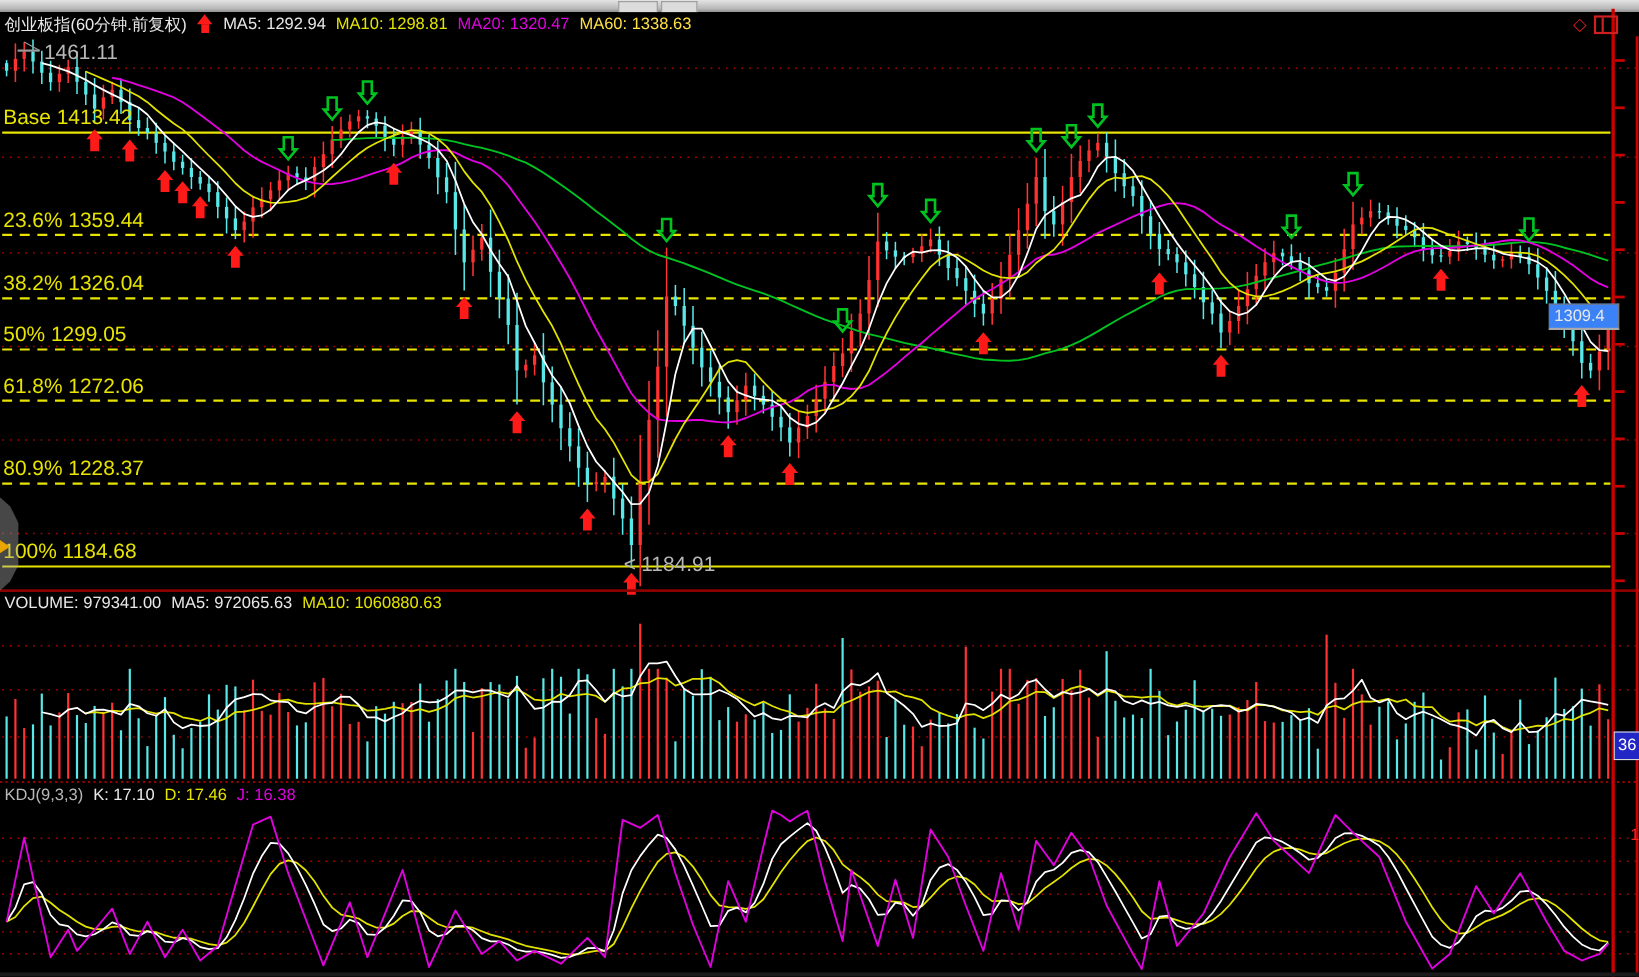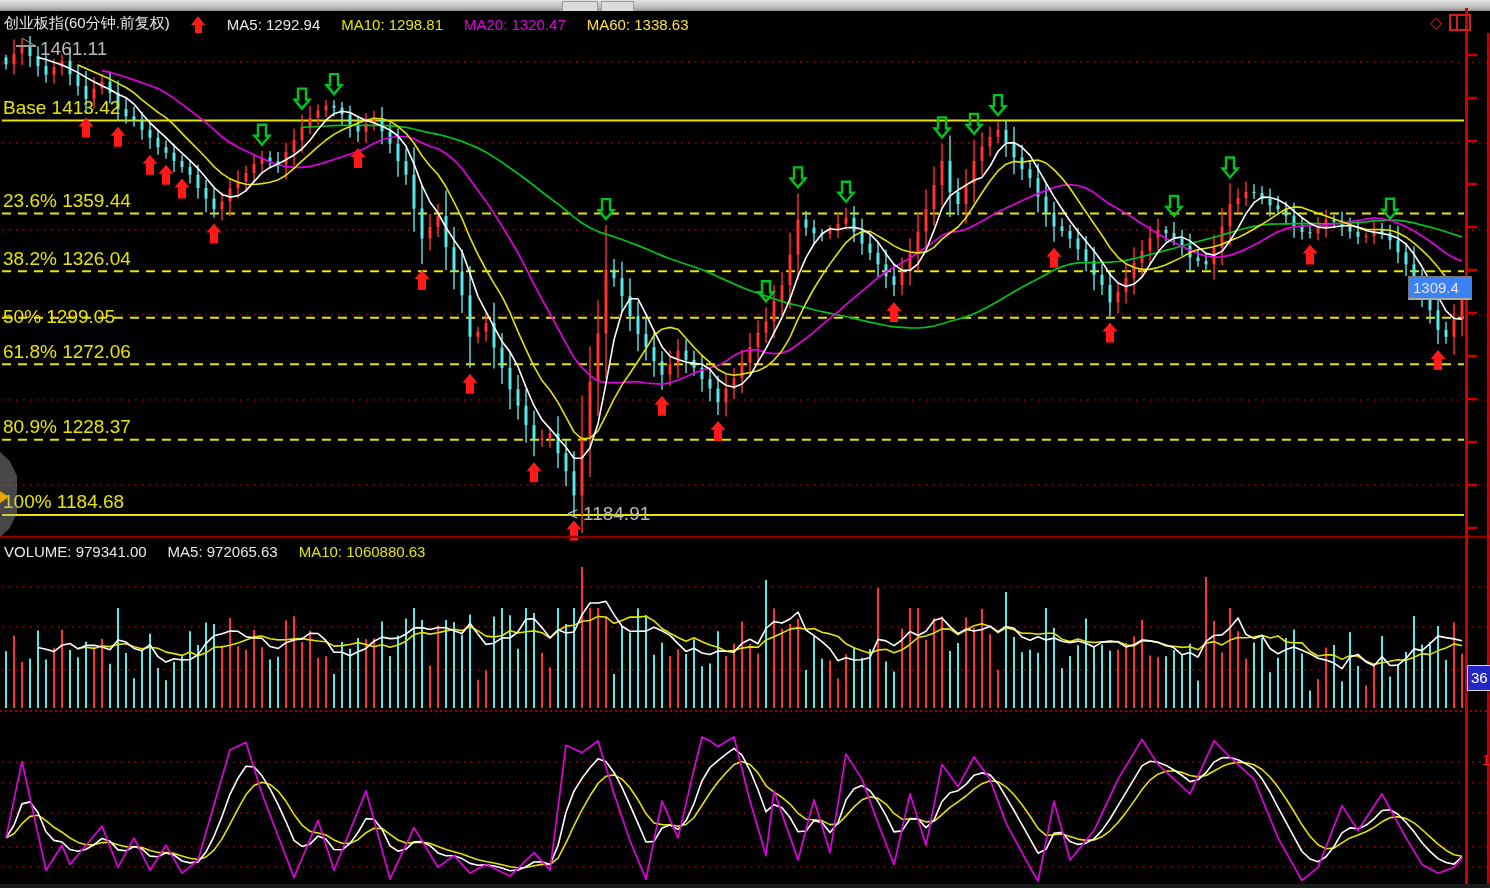--- a/index.html
+++ b/index.html
@@ -5,21 +5,21 @@
   html,body{margin:0;padding:0;background:#000;}
   .screen{position:relative;width:1490px;height:888px;background:#000;overflow:hidden;
           font-family:"Liberation Sans","DejaVu Sans",sans-serif;}
   
   .titlebar{position:absolute;left:0;top:0;width:1490px;height:11px;
             background:linear-gradient(#e4e4e4,#b9b9b9 70%,#8f8f8f);border-bottom:1px solid #000;}
   .tb-btn{position:absolute;top:1px;height:9px;background:#dcdcdc;border:1px solid #999;border-bottom:none;}
   .tb-btn.b1{left:562px;width:34px;}
   .tb-btn.b2{left:601px;width:31px;}
   
-  .hdr{position:absolute;left:4px;top:13px;height:20px;display:flex;align-items:flex-end;gap:21px;
+  .hdr{position:absolute;left:4px;top:13px;height:20px;display:flex;align-items:flex-start;gap:9px;
        font-size:15px;white-space:nowrap;}
   .t-white{color:#e8e8e8}.t-yellow{color:#e3e300}.t-magenta{color:#e000e0}.t-green{color:#fde047}
   .t-gray{color:#b8b8b8}
   .blockarrow{display:inline-flex;flex-direction:column;align-items:center;width:15px;}
   .blockarrow .head{width:0;height:0;border-left:7px solid transparent;border-right:7px solid transparent;
                     border-bottom:9px solid #ff1a1a;}
   .blockarrow .stem{width:7px;height:8px;background:#ff1a1a;}
   .hdr-icons{position:absolute;top:14px;left:1430px;display:flex;align-items:center;gap:7px;}
   .diamond{color:#cf1f1f;font-size:16px;line-height:16px;}
   .winicon{width:18px;height:13px;border:2px solid #cf1f1f;position:relative;}
@@ -723,37 +723,43 @@
     <span class="diamond">◇</span>
     <span class="winicon"></span>
   </div>
 
   <span class="peak-tick"></span>
   <span class="lbl t-gray" style="left:40px;top:38px;">1461.11</span>
 
   <span class="lbl fib" style="left:3px;top:97px;text-align:center;">Base 1413.42</span>
   <span class="lbl fib" style="left:3px;top:190px;">23.6% 1359.44</span>
   <span class="lbl fib" style="left:3px;top:248px;">38.2% 1326.04</span>
-  <span class="lbl fib" style="left:3px;top:294px;margin-top:12px;">50% 1299.05</span>
+  <span class="lbl fib" style="left:3px;top:294px;">50% 1299.05</span>
   <span class="lbl fib" style="left:3px;top:341px;">61.8% 1272.06</span>
   <span class="lbl fib" style="left:3px;top:416px;">80.9% 1228.37</span>
   <span class="lbl fib" style="left:3px;top:491px;">100% 1184.68</span>
 
   <span class="lbl t-gray" style="left:567px;top:503px;">&lt;</span>
   <span class="lbl t-gray" style="left:583px;top:503px;">1184.91</span>
 
   <div class="pricebox">1309.4</div>
 
   <div class="navleft"></div>
   <div class="navmark"></div>
 
   <div class="hdr" style="top:540px;">
     <span class="t-white">VOLUME: 979341.00</span>
     <span class="t-white">MA5: 972065.63</span>
     <span class="t-yellow">MA10: 1060880.63</span>
   </div>
   <div class="volscale">36</div>
   <div class="xmult">X1</div>
 
+  <div class="hdr" style="top:714px;">
+    <span class="t-gray">KDJ(9,3,3)</span>
+    <span class="t-white">K: 17.10</span>
+    <span class="t-yellow">D: 17.46</span>
+    <span class="t-magenta">J: 16.38</span>
+  </div>
   <span class="kdj-scale">1</span>
 
   <div class="bottomstrip"></div>
 </div>
 
 </body></html>

